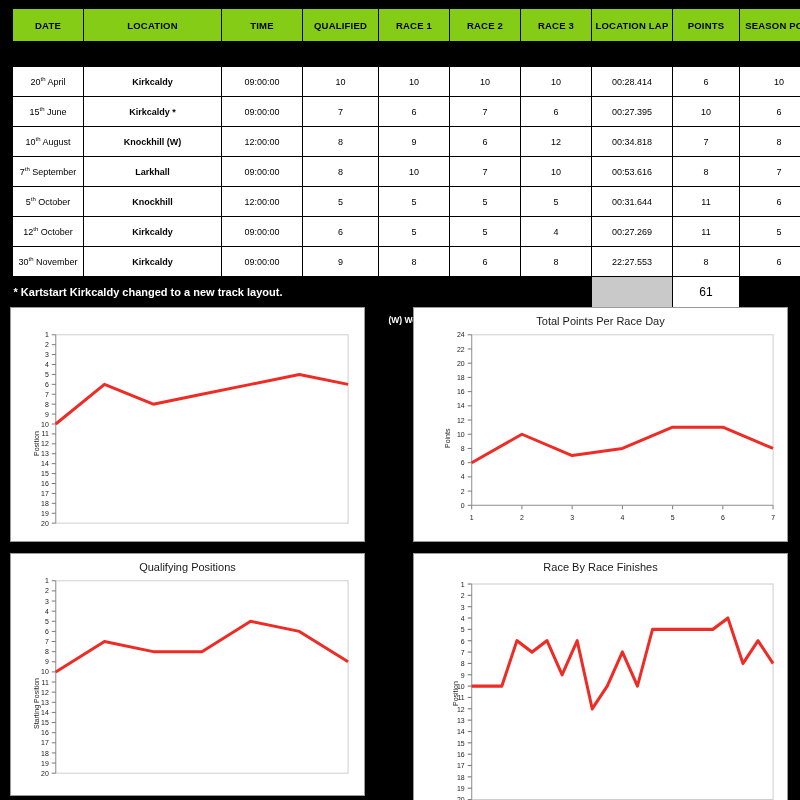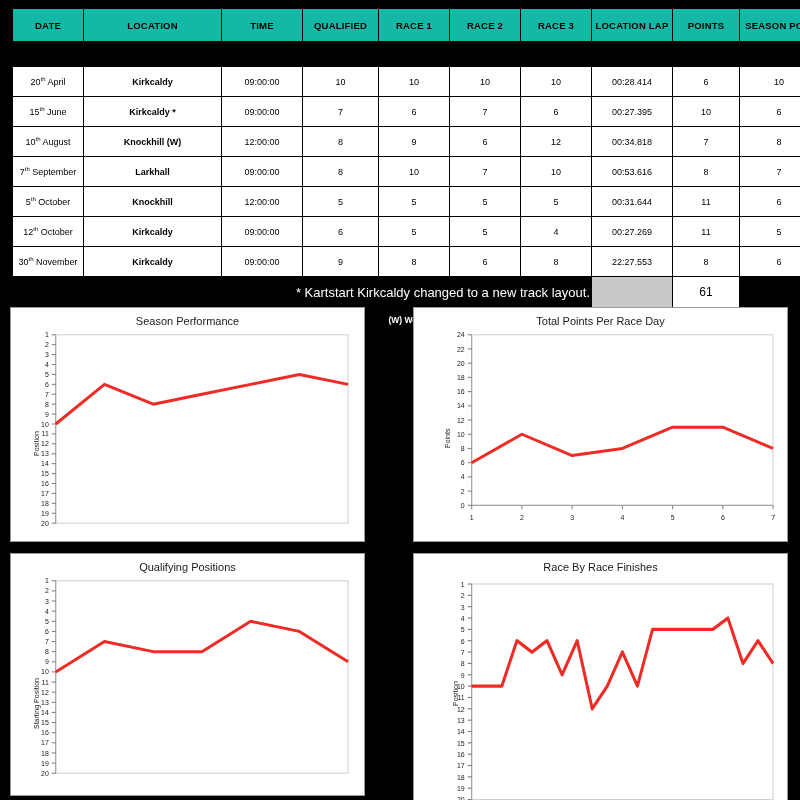--- a/index.html
+++ b/index.html
@@ -12,38 +12,38 @@
 
   
   .tbl-wrap{position:absolute;left:12px;top:8px;width:776px;}
   table.results{border-collapse:collapse;width:776px;table-layout:fixed;}
   table.results th,table.results td{
     border:1px solid #000;
     text-align:center;vertical-align:middle;
     font-size:9px;color:#000;
   }
   table.results thead th{
-    background:#14b8a6;height:30px;
+    background:#84cc16;height:30px;
     font-weight:bold;font-size:9.5px;letter-spacing:.2px;
   }
   .spacer-row td{border:none;background:#000;height:24px;padding:0;}
   table.results tbody tr.data td{height:27px;background:#fff;}
   td.c-date{background:#d8d8d8;font-size:8.5px;}
   td.c-loc{font-weight:bold;font-size:9px;}
   td.c-time{background:#d8d8d8;font-size:8.5px;}
   td.c-num{font-size:13px;}
   td.c-lap{font-size:11px;}
   td.c-pts{font-size:11px;}
   td.c-pos{font-size:11px;}
   sup{font-size:6px;vertical-align:super;}
 
   
   tr.foot td{height:28px;border:none;background:#000;color:#fff;}
   tr.foot td.note{
-    font-size:13px;font-weight:normal;color:#fff;text-align:right;
+    font-size:11px;font-weight:bold;color:#fff;text-align:left;
   }
   tr.foot td.grey-cell{background:#c9c9c9;border:1px solid #000;}
   tr.foot td.total-cell{
     background:#fff;border:1px solid #000;color:#000;font-size:12px;
   }
   tr.foot2 td{height:22px;border:none;background:#000;color:#fff;
     font-size:8.5px;font-weight:bold;text-align:center;}
 
   
   .charts{position:absolute;left:0;top:303px;width:800px;height:497px;}
@@ -187,21 +187,20 @@
         </tr>
         <tr class="foot2">
           <td colspan="10">(W) Wet Race</td>
         </tr>
       </tbody>
     </table>
   </div>
 
   <div class="charts">
     <div class="panel p-tl">
-      <div class="chart-title">Season Performance</div>
       <div class="ylab" id="ylab0" style="left: 22px; top: 148px;">Position</div>
       <svg class="plot-svg" id="svg0" viewBox="0 0 355 235" preserveAspectRatio="none">
           <rect x="45" y="27" width="294" height="190" fill="#ffffff" stroke="#cfcfcf" stroke-width="1"></rect>
           <line x1="45" y1="27" x2="45" y2="217" stroke="#9b9b9b" stroke-width="1"></line>
           <line x1="41" y1="27" x2="45" y2="27" stroke="#7a7a7a" stroke-width="1"></line>
           <text x="38" y="29.6" text-anchor="end" class="tick">1</text>
           <line x1="41" y1="37" x2="45" y2="37" stroke="#7a7a7a" stroke-width="1"></line>
           <text x="38" y="39.6" text-anchor="end" class="tick">2</text>
           <line x1="41" y1="47" x2="45" y2="47" stroke="#7a7a7a" stroke-width="1"></line>
           <text x="38" y="49.6" text-anchor="end" class="tick">3</text>

